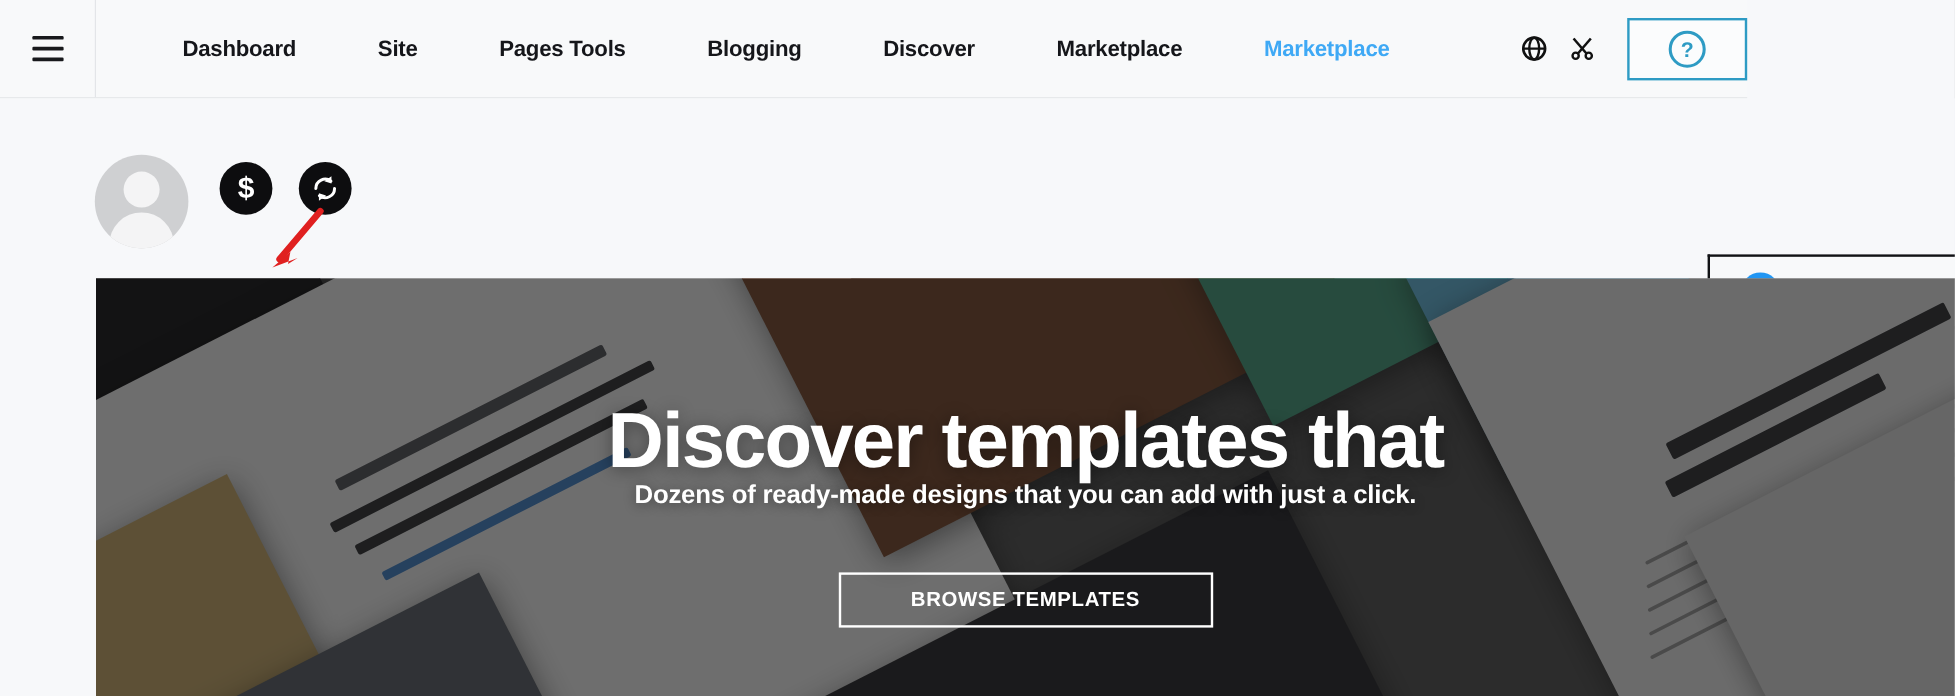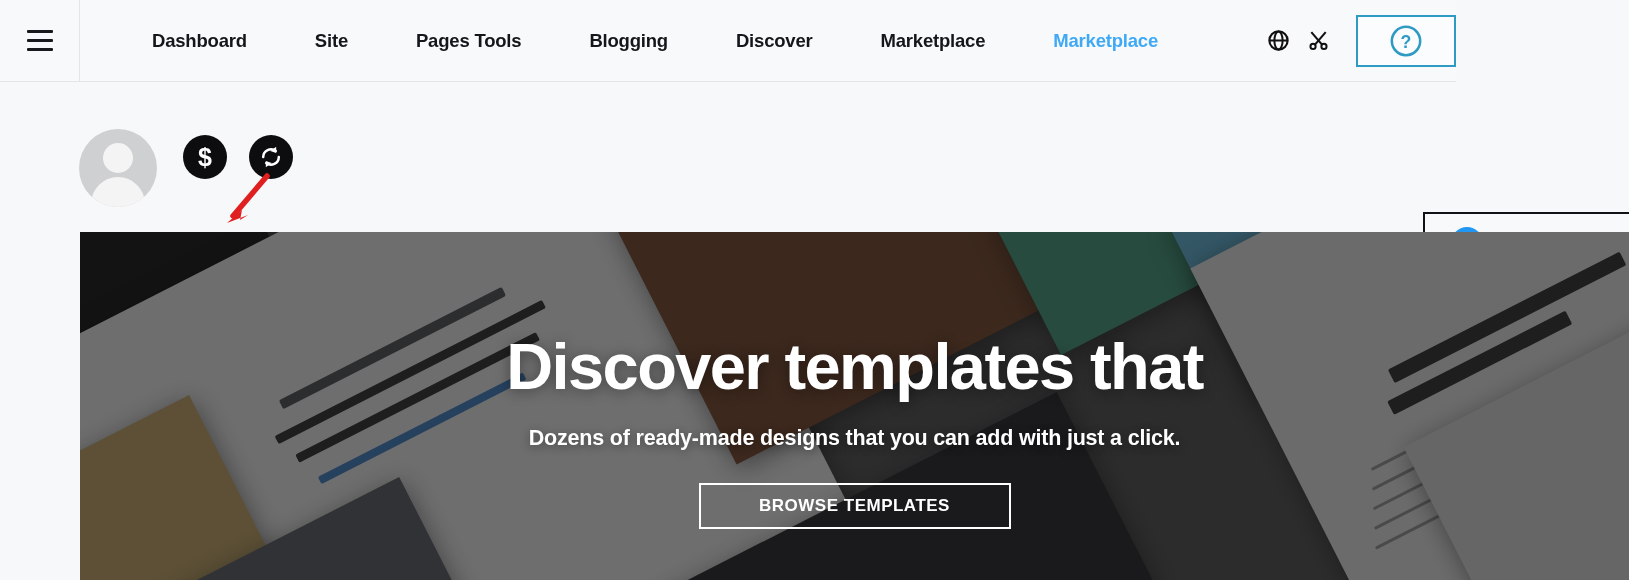--- a/index.html
+++ b/index.html
@@ -167,27 +167,26 @@
     align-items: center;
     padding-top: 102px;
   }
   .hero-title {
     font-size: 65px; font-weight: bold; color: #ffffff;
     line-height: 1.02; text-align: center;
     letter-spacing: -1.6px;
     text-shadow: 0 2px 14px rgba(0,0,0,.4);
   }
   .hero-sub {
-    margin-top: 26px;
     font-size: 21.5px; font-weight: bold; color: #ffffff;
     text-align: center; letter-spacing: -0.2px;
     text-shadow: 0 2px 10px rgba(0,0,0,.4);
   }
   .hero-cta {
-    margin-top: 32px;
+    margin-top: 52px;
     width: 312px; height: 46px;
     border: 2.5px solid #ffffff;
     background: transparent;
     display: flex; align-items: center; justify-content: center;
     color: #fff; font-size: 17px; font-weight: bold;
     letter-spacing: .5px; cursor: pointer;
   }
 </style>
 </head>
 <body>

